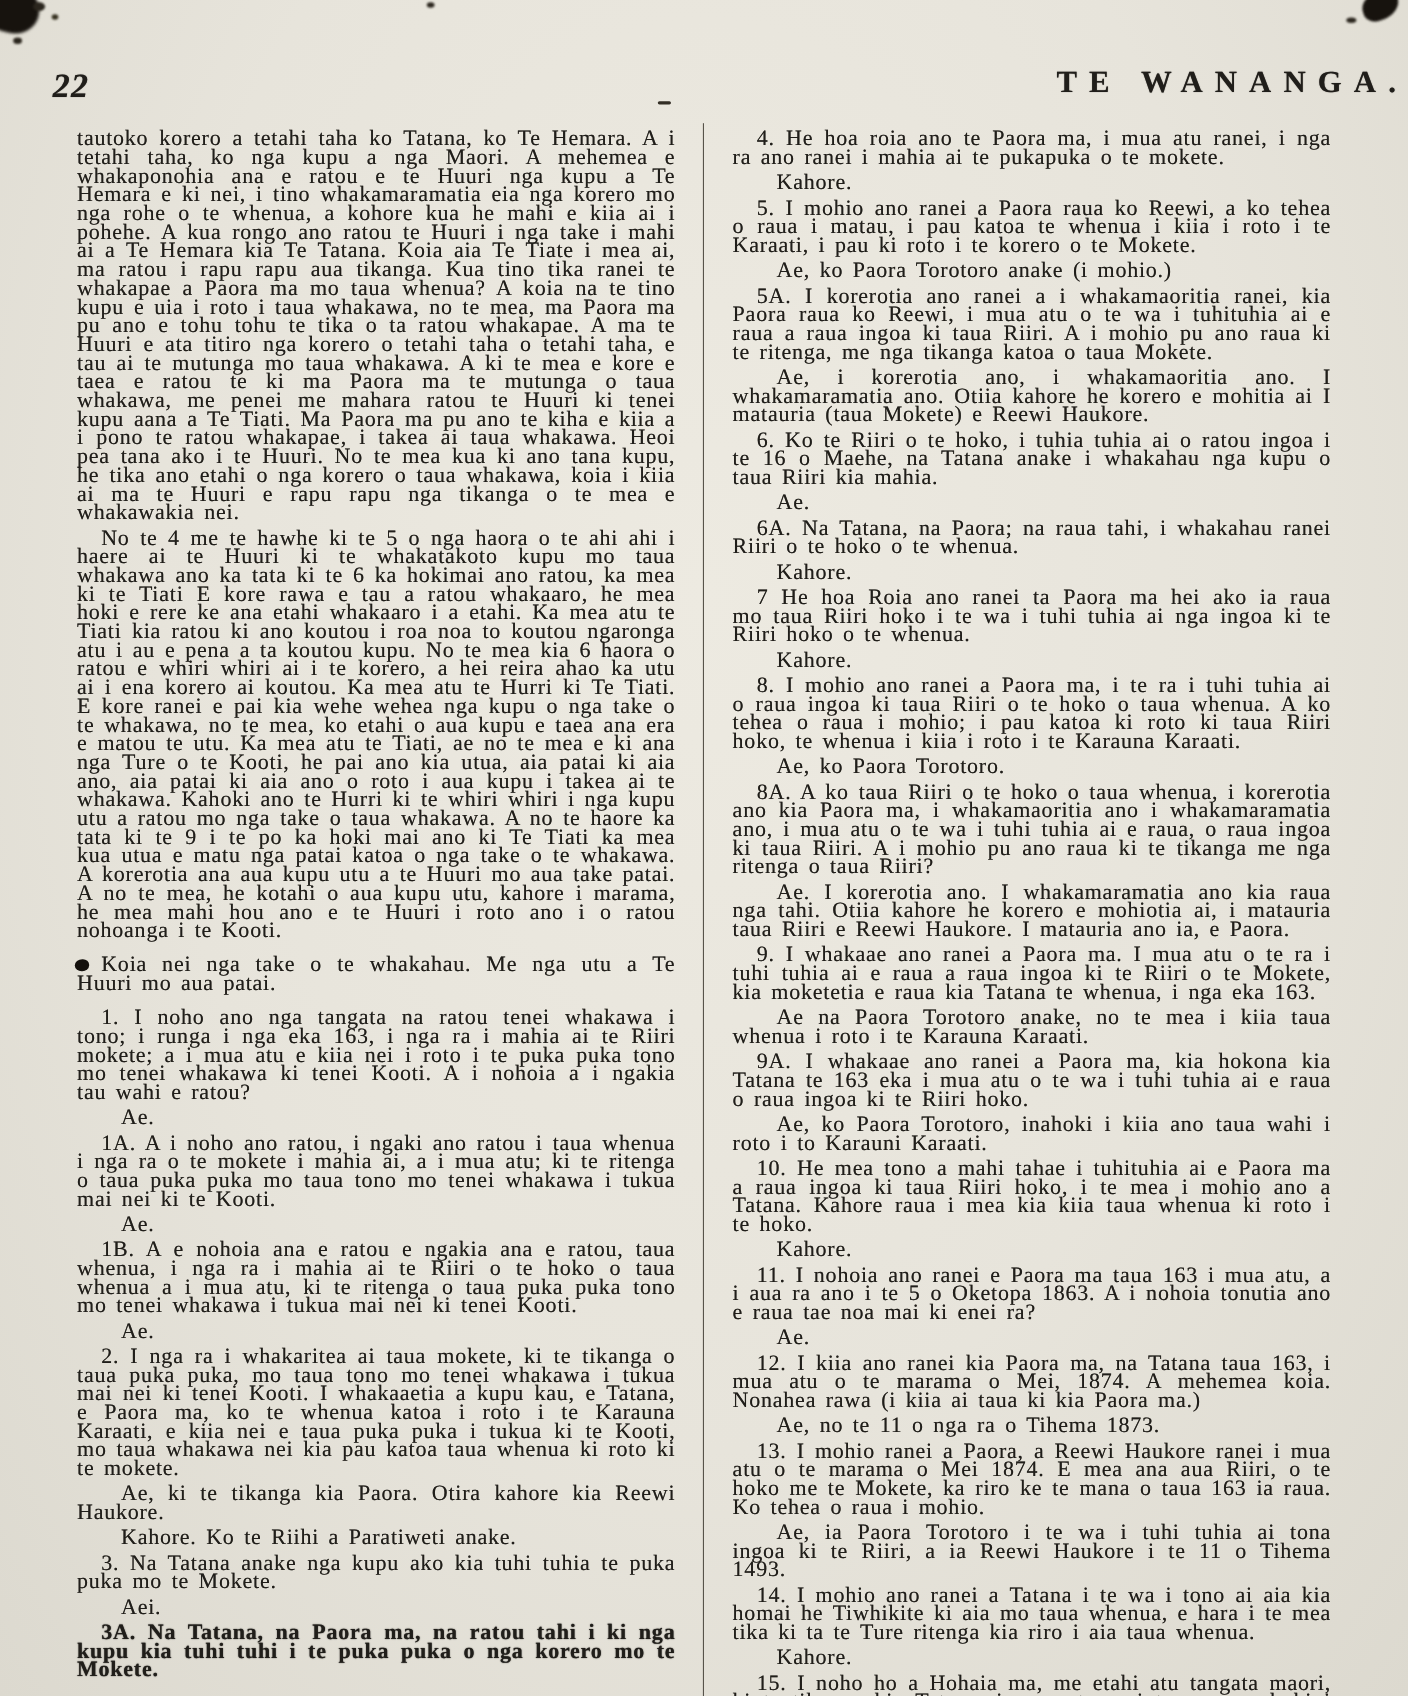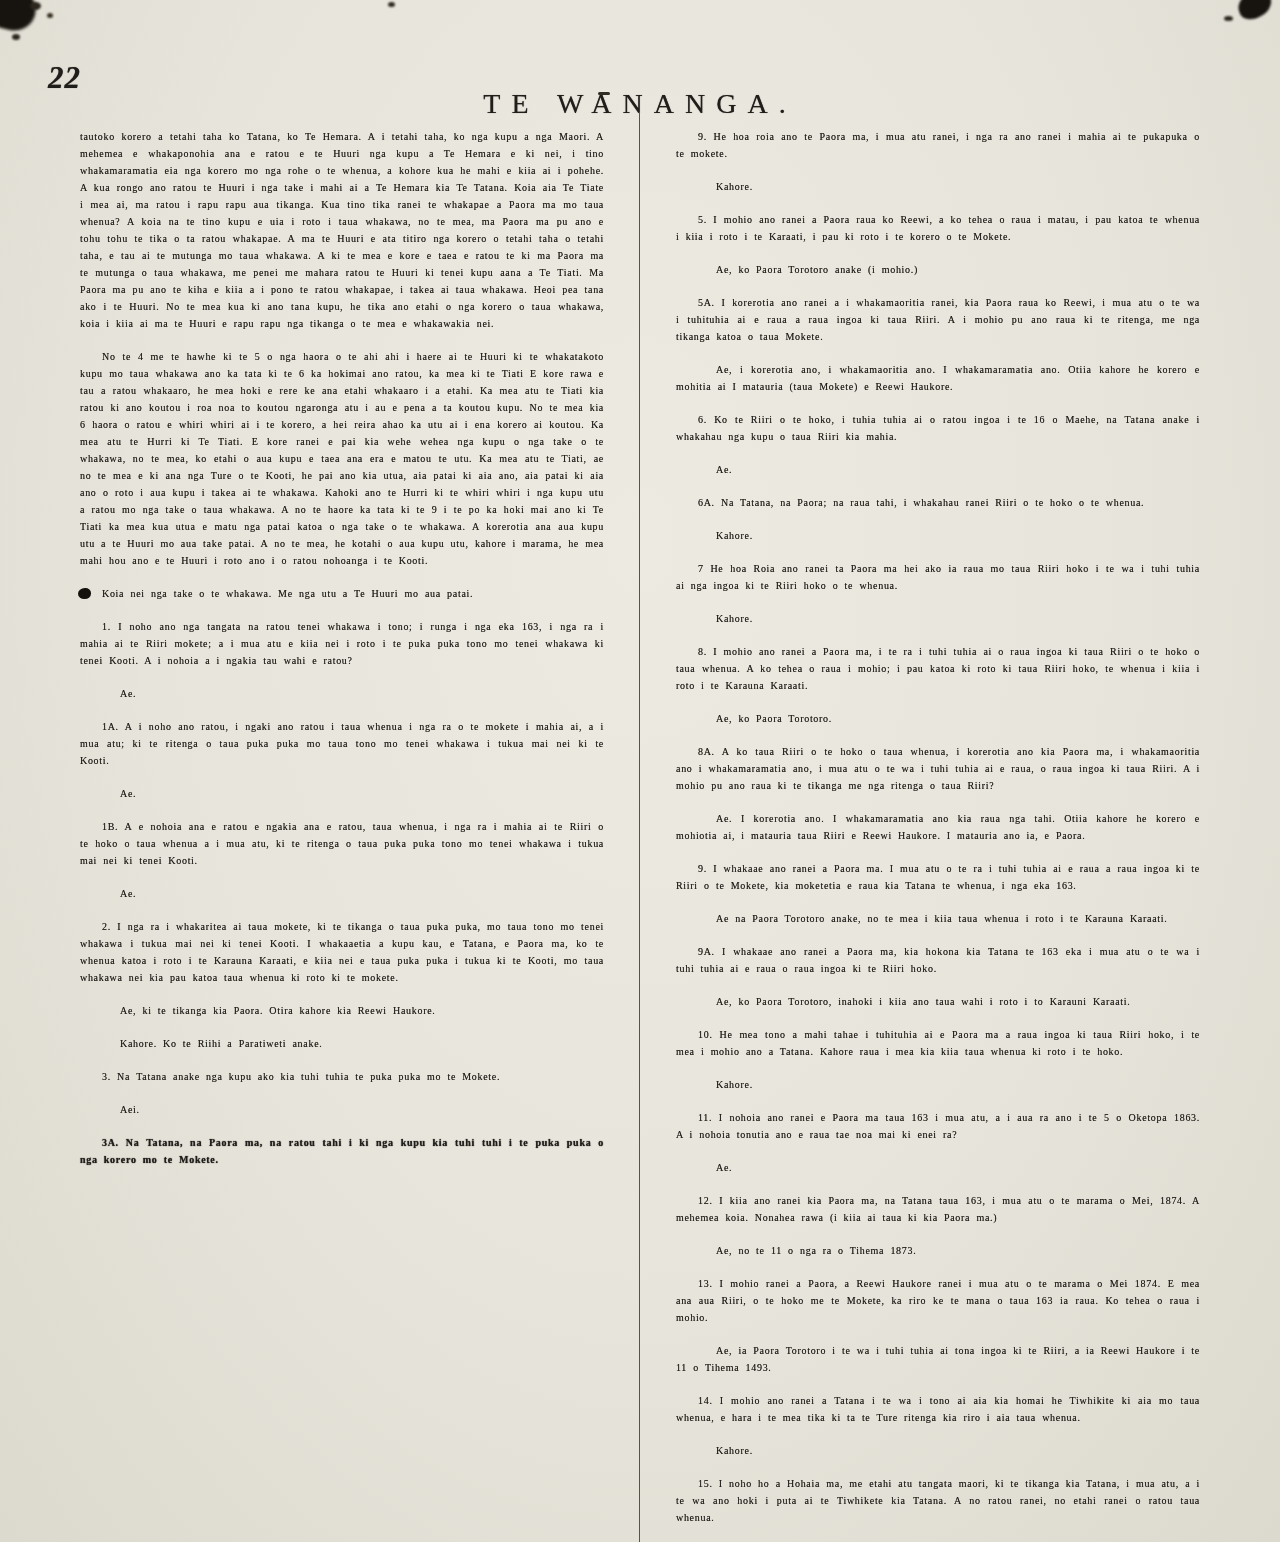--- a/index.html
+++ b/index.html
@@ -18,42 +18,41 @@
   
   .header { position: absolute; top: 52px; left: 0; width: 100%; height: 48px; }
   .page-number {
     position: absolute; left: 48px; top: 8px;
     font-size: 31px; font-weight: bold; letter-spacing: 1px;
     text-shadow: 0 0 0.8px rgba(25,22,18,0.7);
     font-style: italic;
   }
   .page-title {
     position: absolute; left: 0; top: 8px; width: 100%;
-    text-align: center;
-    font-size: 28px; font-weight: normal; letter-spacing: 11px;
+    text-align: right;
+    font-size: 28px; font-weight: bold; letter-spacing: 11px;
     text-shadow: 0 0 0.8px rgba(25,22,18,0.7);
     white-space: nowrap;
-    margin-top: 28px;
   }
   
   .col {
     position: absolute; top: 112px; bottom: 0;
     width: 556px; overflow: hidden;
   }
   .col-left  { left: 64px; }
   .col-right { left: 660px; }
   .divider {
     position: absolute; left: 639px; top: 112px; bottom: 0; width: 1px;
     background: #57534a;
   }
   
   .para {
-    margin: 16px;
+    margin: 6px;
     text-align: justify;
-    font-size: 10px;
+    font-size: 20px;
     line-height: 17px;
     letter-spacing: 0.7px;
     word-spacing: 3px;
     text-indent: 22px;
     text-shadow: 0 0 0.6px rgba(30,27,22,0.65);
   }
   .para.noindent { text-indent: 0; }
   .para.answer   { text-indent: 40px; }
   .para.gap      { margin-top: 14px; }
   .para.heavy    { font-weight: bold; text-shadow: 0 0 1.1px rgba(10,8,5,0.9); }
@@ -99,37 +98,37 @@
   <div class="header">
     <div class="page-number">22</div>
     <div class="page-title">TE WANANGA.</div>
   </div>
 
   <div class="divider"></div>
 
   <div class="col col-left">
       <p class="para noindent">tautoko korero a tetahi taha ko Tatana, ko Te Hemara. A i tetahi taha, ko nga kupu a nga Maori. A mehemea e whakaponohia ana e ratou e te Huuri nga kupu a Te Hemara e ki nei, i tino whakamaramatia eia nga korero mo nga rohe o te whenua, a kohore kua he mahi e kiia ai i pohehe. A kua rongo ano ratou te Huuri i nga take i mahi ai a Te Hemara kia Te Tatana. Koia aia Te Tiate i mea ai, ma ratou i rapu rapu aua tikanga. Kua tino tika ranei te whakapae a Paora ma mo taua whenua? A koia na te tino kupu e uia i roto i taua whakawa, no te mea, ma Paora ma pu ano e tohu tohu te tika o ta ratou whakapae. A ma te Huuri e ata titiro nga korero o tetahi taha o tetahi taha, e tau ai te mutunga mo taua whakawa. A ki te mea e kore e taea e ratou te ki ma Paora ma te mutunga o taua whakawa, me penei me mahara ratou te Huuri ki tenei kupu aana a Te Tiati. Ma Paora ma pu ano te kiha e kiia a i pono te ratou whakapae, i takea ai taua whakawa. Heoi pea tana ako i te Huuri. No te mea kua ki ano tana kupu, he tika ano etahi o nga korero o taua whakawa, koia i kiia ai ma te Huuri e rapu rapu nga tikanga o te mea e whakawakia nei.</p>
       <p class="para">No te 4 me te hawhe ki te 5 o nga haora o te ahi ahi i haere ai te Huuri ki te whakatakoto kupu mo taua whakawa ano ka tata ki te 6 ka hokimai ano ratou, ka mea ki te Tiati E kore rawa e tau a ratou whakaaro, he mea hoki e rere ke ana etahi whakaaro i a etahi. Ka mea atu te Tiati kia ratou ki ano koutou i roa noa to koutou ngaronga atu i au e pena a ta koutou kupu. No te mea kia 6 haora o ratou e whiri whiri ai i te korero, a hei reira ahao ka utu ai i ena korero ai koutou. Ka mea atu te Hurri ki Te Tiati. E kore ranei e pai kia wehe wehea nga kupu o nga take o te whakawa, no te mea, ko etahi o aua kupu e taea ana era e matou te utu. Ka mea atu te Tiati, ae no te mea e ki ana nga Ture o te Kooti, he pai ano kia utua, aia patai ki aia ano, aia patai ki aia ano o roto i aua kupu i takea ai te whakawa. Kahoki ano te Hurri ki te whiri whiri i nga kupu utu a ratou mo nga take o taua whakawa. A no te haore ka tata ki te 9 i te po ka hoki mai ano ki Te Tiati ka mea kua utua e matu nga patai katoa o nga take o te whakawa. A korerotia ana aua kupu utu a te Huuri mo aua take patai. A no te mea, he kotahi o aua kupu utu, kahore i marama, he mea mahi hou ano e te Huuri i roto ano i o ratou nohoanga i te Kooti.</p>
-      <p class="para gap inkmark">Koia nei nga take o te whakawa.  Me nga utu a Te Huuri mo aua patai.</p>
+      <p class="para gap inkmark">Koia nei nga take o te whakahau.  Me nga utu a Te Huuri mo aua patai.</p>
       <p class="para gap">1. I noho ano nga tangata na ratou tenei whakawa i tono; i runga i nga eka 163, i nga ra i mahia ai te Riiri mokete; a i mua atu e kiia nei i roto i te puka puka tono mo tenei whakawa ki tenei Kooti. A i nohoia a i ngakia tau wahi e ratou?</p>
       <p class="para answer">Ae.</p>
       <p class="para">1A. A i noho ano ratou, i ngaki ano ratou i taua whenua i nga ra o te mokete i mahia ai, a i mua atu; ki te ritenga o taua puka puka mo taua tono mo tenei whakawa i tukua mai nei ki te Kooti.</p>
       <p class="para answer">Ae.</p>
       <p class="para">1B. A e nohoia ana e ratou e ngakia ana e ratou, taua whenua, i nga ra i mahia ai te Riiri o te hoko o taua whenua a i mua atu, ki te ritenga o taua puka puka tono mo tenei whakawa i tukua mai nei ki tenei Kooti.</p>
       <p class="para answer">Ae.</p>
       <p class="para">2. I nga ra i whakaritea ai taua mokete, ki te tikanga o taua puka puka, mo taua tono mo tenei whakawa i tukua mai nei ki tenei Kooti. I whakaaetia a kupu kau, e Tatana, e Paora ma, ko te whenua katoa i roto i te Karauna Karaati, e kiia nei e taua puka puka i tukua ki te Kooti, mo taua whakawa nei kia pau katoa taua whenua ki roto ki te mokete.</p>
       <p class="para answer">Ae, ki te tikanga kia Paora.  Otira kahore kia Reewi Haukore.</p>
       <p class="para answer">Kahore.  Ko te Riihi a Paratiweti anake.</p>
       <p class="para">3. Na Tatana anake nga kupu ako kia tuhi tuhia te puka puka mo te Mokete.</p>
       <p class="para answer">Aei.</p>
       <p class="para heavy">3A. Na Tatana, na Paora ma, na ratou tahi i ki nga kupu kia tuhi tuhi i te puka puka o nga korero mo te Mokete.</p>
     </div>
 
   <div class="col col-right">
-      <p class="para">9. He hoa roia ano te Paora ma, i mua atu ranei, i nga ra ano ranei i mahia ai te pukapuka o te mokete.</p>
+      <p class="para">4. He hoa roia ano te Paora ma, i mua atu ranei, i nga ra ano ranei i mahia ai te pukapuka o te mokete.</p>
       <p class="para answer">Kahore.</p>
       <p class="para">5. I mohio ano ranei a Paora raua ko Reewi, a ko tehea o raua i matau, i pau katoa te whenua i kiia i roto i te Karaati, i pau ki roto i te korero o te Mokete.</p>
       <p class="para answer">Ae, ko Paora Torotoro anake (i mohio.)</p>
       <p class="para">5A. I korerotia ano ranei a i whakamaoritia ranei, kia Paora raua ko Reewi, i mua atu o te wa i tuhituhia ai e raua a raua ingoa ki taua Riiri. A i mohio pu ano raua ki te ritenga, me nga tikanga katoa o taua Mokete.</p>
       <p class="para answer">Ae, i korerotia ano, i whakamaoritia ano.  I whakamaramatia ano. Otiia kahore he korero e mohitia ai I matauria (taua Mokete) e Reewi Haukore.</p>
       <p class="para">6. Ko te Riiri o te hoko, i tuhia tuhia ai o ratou ingoa i te 16 o Maehe, na Tatana anake i whakahau nga kupu o taua Riiri kia mahia.</p>
       <p class="para answer">Ae.</p>
       <p class="para">6A. Na Tatana, na Paora; na raua tahi, i whakahau ranei Riiri o te hoko o te whenua.</p>
       <p class="para answer">Kahore.</p>
       <p class="para">7 He hoa Roia ano ranei ta Paora ma hei ako ia raua mo taua Riiri hoko i te wa i tuhi tuhia ai nga ingoa ki te Riiri hoko o te whenua.</p>

